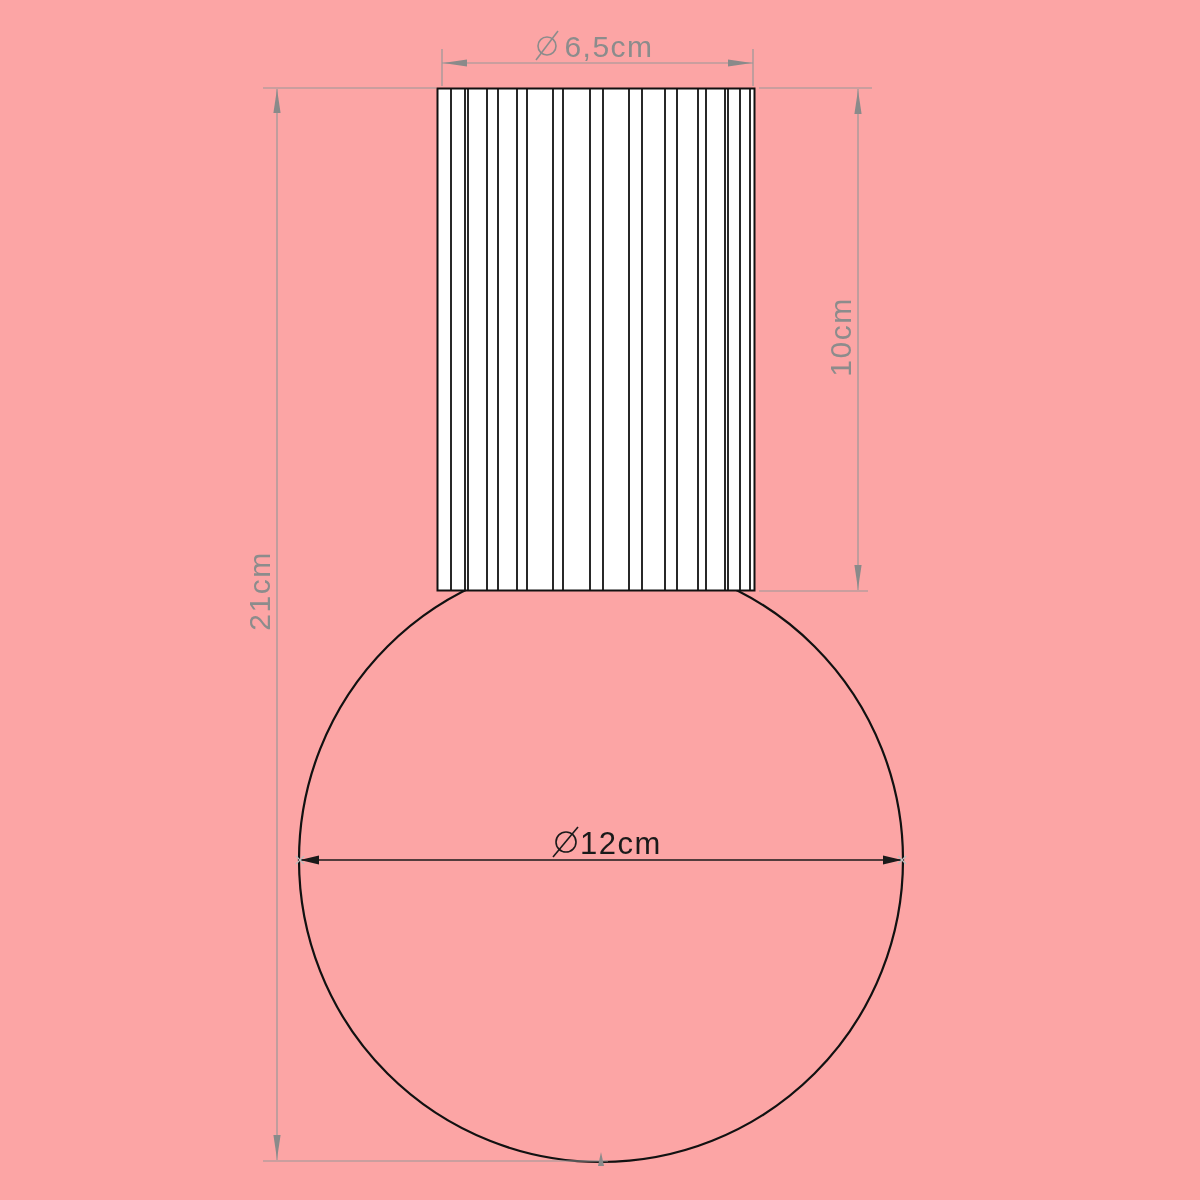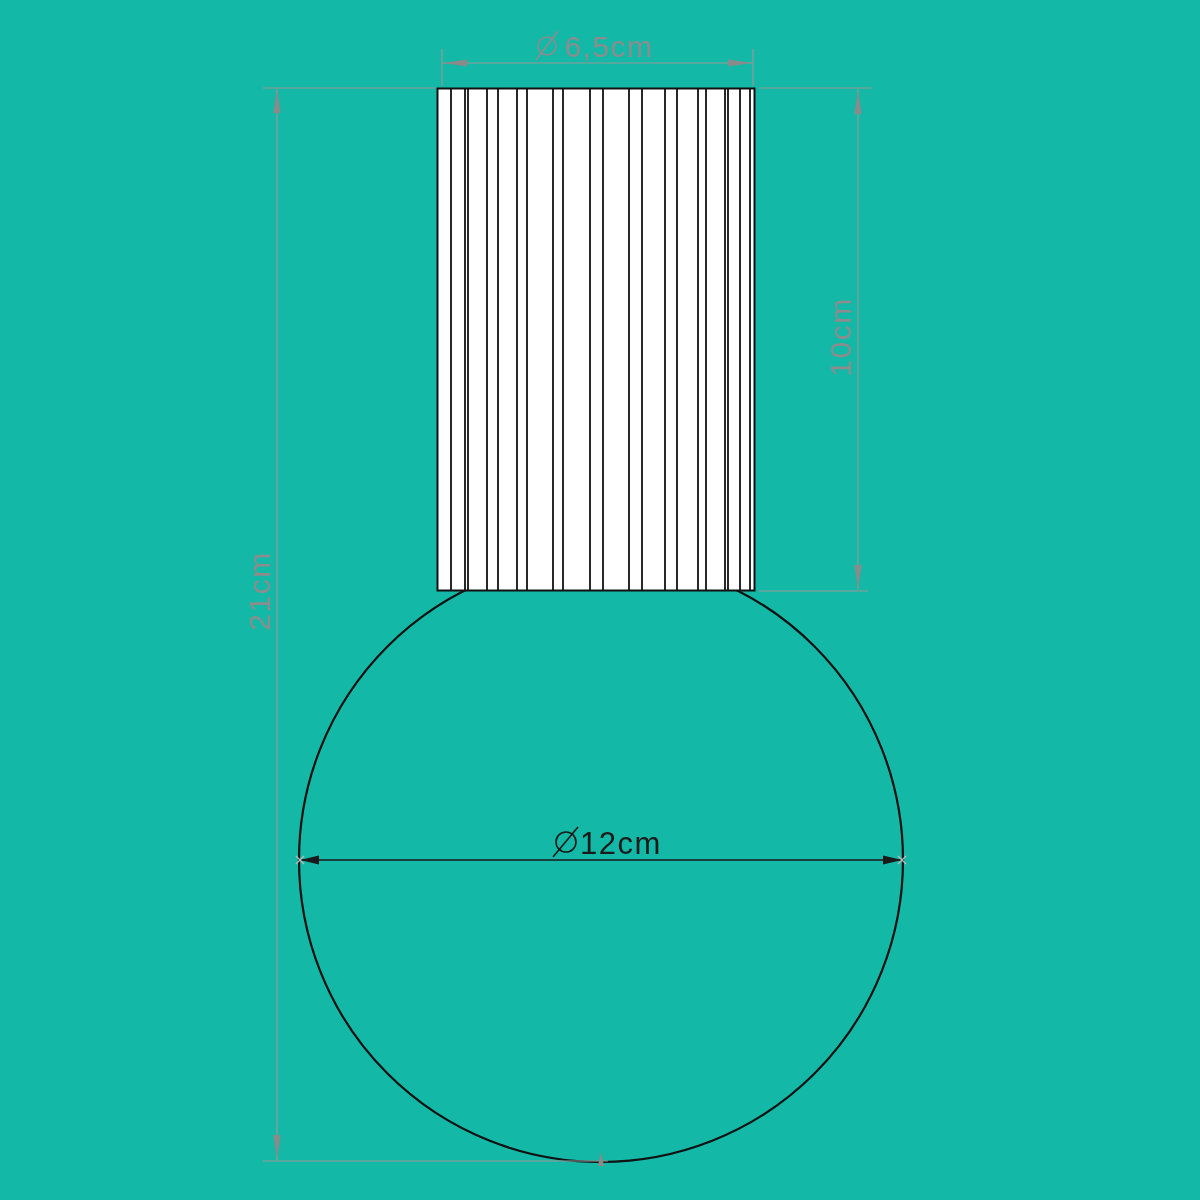--- a/index.html
+++ b/index.html
@@ -1,16 +1,16 @@
 <!DOCTYPE html>
 <html><head>
 <meta charset="utf-8">
 <style>
   html,body{margin:0;padding:0;background:#ffffff;}
-  #canvas-wrap{width:1200px;height:1200px;background:#14b8a6;position:relative;overflow:hidden;}
+  #canvas-wrap{width:1200px;height:1200px;background:#fca5a5;position:relative;overflow:hidden;}
   svg{display:block;}
   text{font-family:"Liberation Sans","DejaVu Sans",sans-serif;letter-spacing:1.5px;}
   .dim-label-gray{font-size:30px;fill:#8c8c8c;font-weight:400;}
   .dim-label-dark{font-size:31px;fill:#1a1a1a;font-weight:400;}
   .outline{stroke:#111111;fill:none;}
   .outline-filled{stroke:#111111;fill:#ffffff;}
   .dim-line-gray{stroke:#989898;stroke-width:1.2;fill:none;}
   .dim-line-dark{stroke:#1a1a1a;stroke-width:1.6;fill:none;}
   .arrow-gray{fill:#8a8a8a;stroke:none;}
   .arrow-dark{fill:#1a1a1a;stroke:none;}

